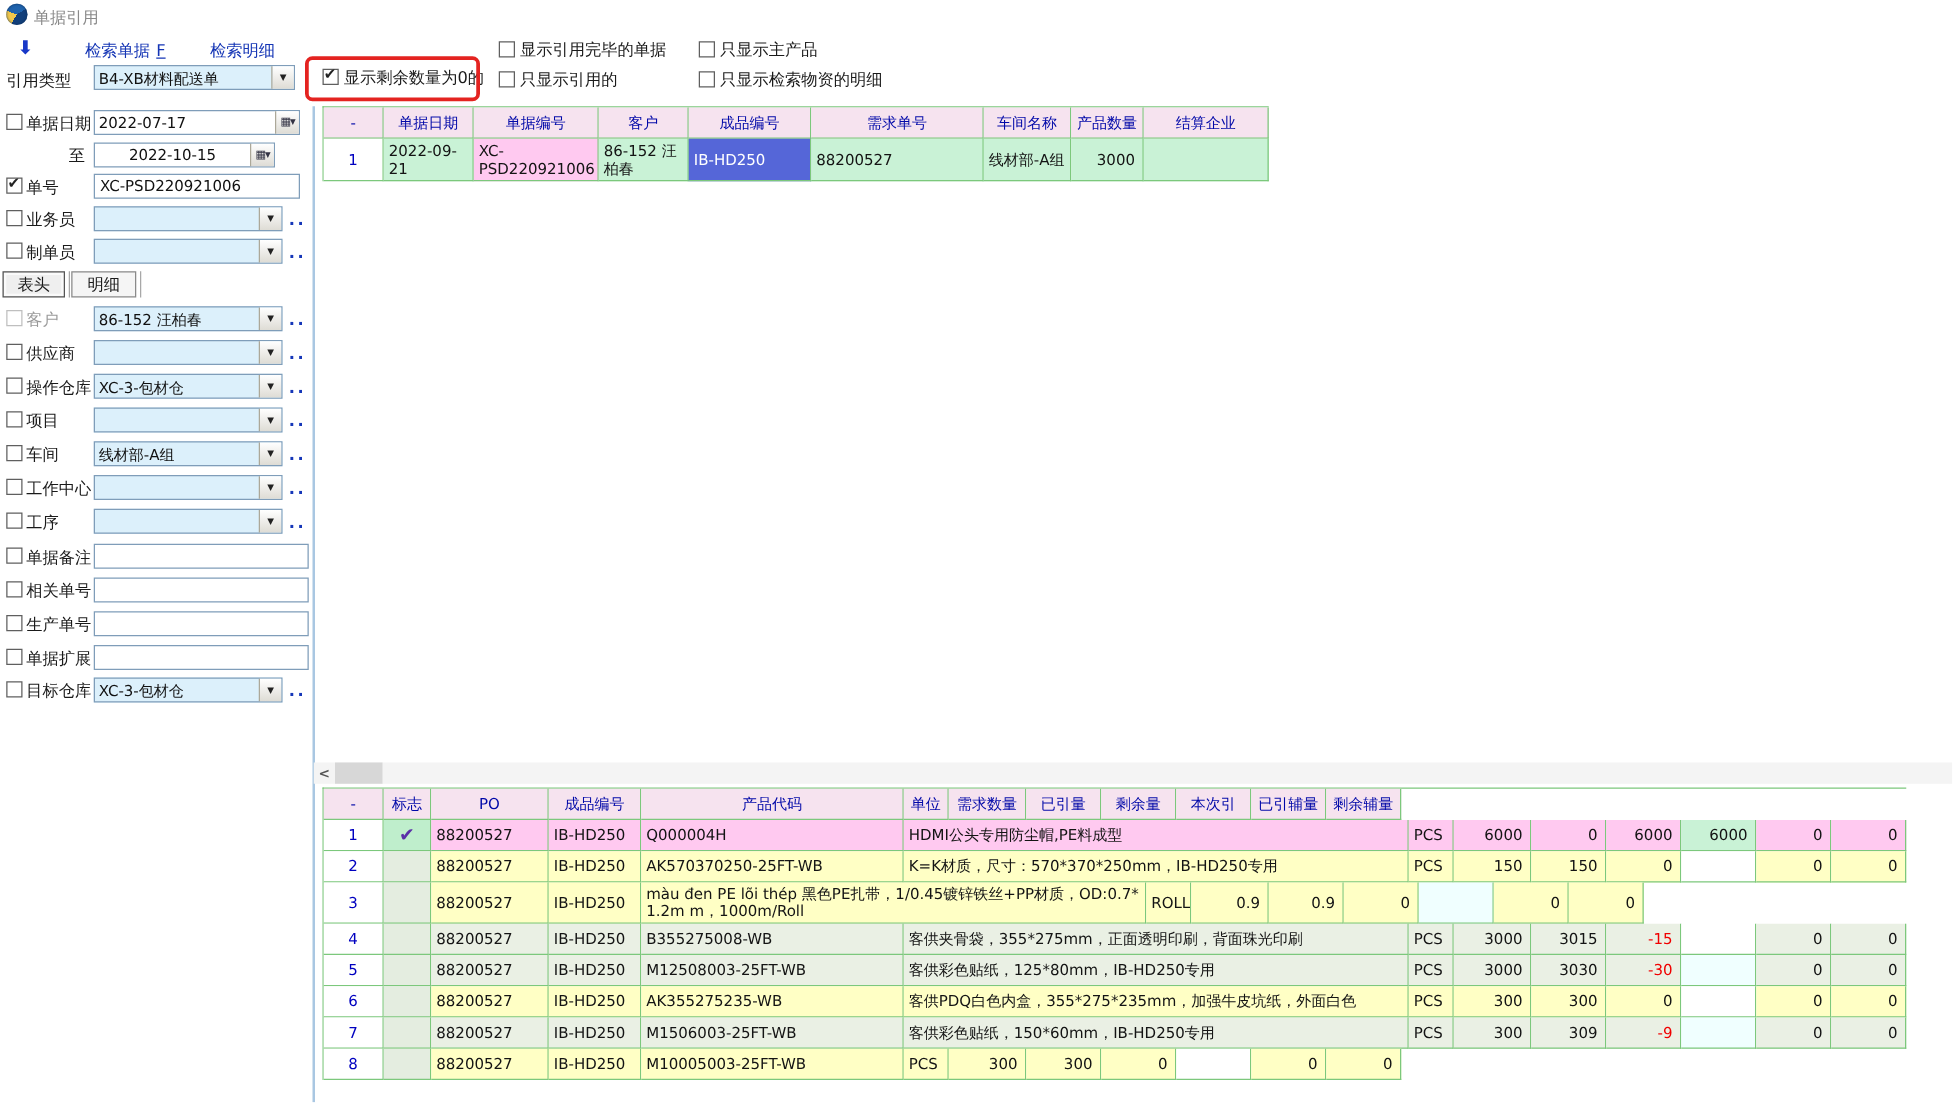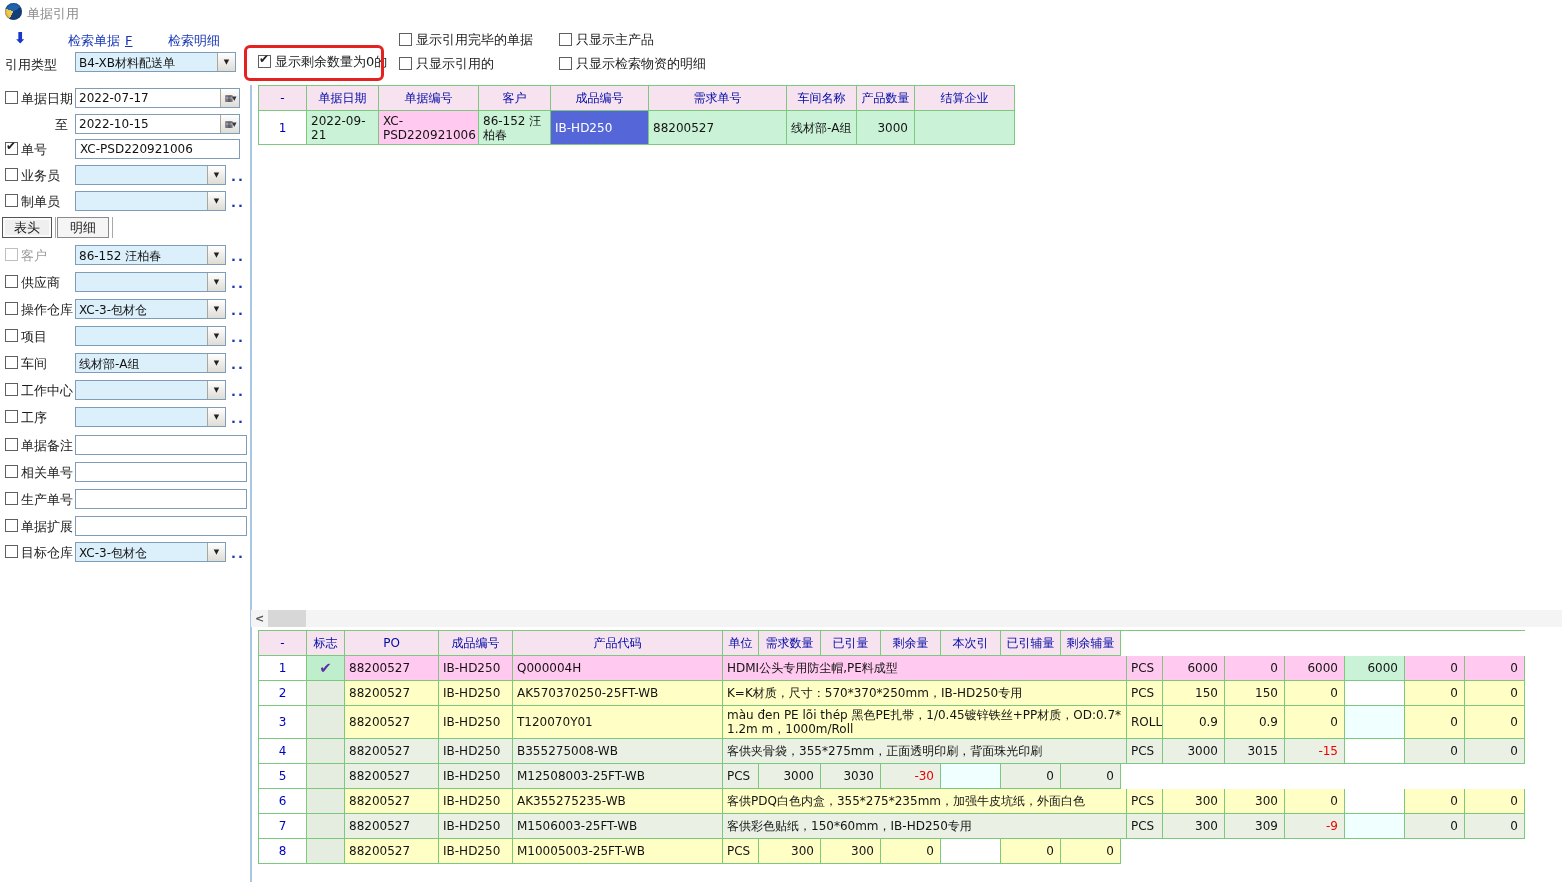--- a/index.html
+++ b/index.html
@@ -102,21 +102,21 @@
       <span class="lbl" style="left: 576px; top: 55px;">只显示检索物资的明细</span>
     </div>
   <div id="sidebar">
       <span class="cbox" style="left: 5px; top: 91px;"></span>
       <span class="lbl" style="left: 21px; top: 90px;">单据日期</span>
       <div class="dinput" style="left: 75px; top: 88px; width: 165px;">
         <span class="cval">2022-07-17</span>
         <span class="cbtn">▦▾</span>
       </div>
       <span class="lbl" style="left: 55px; top: 116px;">至</span>
-      <div class="dinput" style="left: 75px; top: 114px; width: 165px;">
+      <div class="dinput" style="left: 75px; top: 114px; width: 145px; text-align: center;">
         <span class="cval">2022-10-15</span>
         <span class="cbtn">▦▾</span>
       </div>
       <span class="cbox checked" style="left: 5px; top: 142px;">
         <span class="tick">✔</span>
       </span>
       <span class="lbl" style="left: 21px; top: 141px;">单号</span>
       <div class="tinput" style="left: 75px; top: 139px; width: 165px;">XC-PSD220921006</div>
       <span class="cbox" style="left: 5px; top: 168px;"></span>
       <span class="lbl" style="left: 21px; top: 167px;">业务员</span>
@@ -283,21 +283,20 @@
         <div class="tc c-yellow num" style="width: 60px; height: 25px;">0</div>
         <div class="tc c-white num" style="width: 60px; height: 25px;"></div>
         <div class="tc c-yellow num" style="width: 60px; height: 25px;">0</div>
         <div class="tc c-yellow num" style="width: 60px; height: 25px;">0</div>
       </div>
       <div class="trow">
         <div class="tc c-seq" style="width: 48px; height: 33px;">3</div>
         <div class="tc c-flag" style="width: 38px; height: 33px;"></div>
         <div class="tc c-yellow" style="width: 94px; height: 33px;">88200527</div>
         <div class="tc c-yellow" style="width: 74px; height: 33px;">IB-HD250</div>
-        <div class="tc c-yellow" style="width: 210px; height: 33px;">T120070Y01</div>
         <div class="tc c-yellow wrap" style="width: 404px; height: 33px;">màu đen PE lõi thép 黑色PE扎带，1/0.45镀锌铁丝+PP材质，OD:0.7*1.2m m，1000m/Roll</div>
         <div class="tc c-yellow" style="width: 36px; height: 33px;">ROLL</div>
         <div class="tc c-yellow num" style="width: 62px; height: 33px;">0.9</div>
         <div class="tc c-yellow num" style="width: 60px; height: 33px;">0.9</div>
         <div class="tc c-yellow num" style="width: 60px; height: 33px;">0</div>
         <div class="tc c-azure num" style="width: 60px; height: 33px;"></div>
         <div class="tc c-yellow num" style="width: 60px; height: 33px;">0</div>
         <div class="tc c-yellow num" style="width: 60px; height: 33px;">0</div>
       </div>
       <div class="trow">
@@ -314,20 +313,21 @@
         <div class="tc c-white num" style="width: 60px; height: 25px;"></div>
         <div class="tc c-green num" style="width: 60px; height: 25px;">0</div>
         <div class="tc c-green num" style="width: 60px; height: 25px;">0</div>
       </div>
       <div class="trow">
         <div class="tc c-seq" style="width: 48px; height: 25px;">5</div>
         <div class="tc c-flag" style="width: 38px; height: 25px;"></div>
         <div class="tc c-green" style="width: 94px; height: 25px;">88200527</div>
         <div class="tc c-green" style="width: 74px; height: 25px;">IB-HD250</div>
         <div class="tc c-green" style="width: 210px; height: 25px;">M12508003-25FT-WB</div>
+        <div class="tc c-green wrap" style="width: 404px; height: 25px;">客供彩色贴纸，125*80mm，IB-HD250专用</div>
         <div class="tc c-green" style="width: 36px; height: 25px;">PCS</div>
         <div class="tc c-green num" style="width: 62px; height: 25px;">3000</div>
         <div class="tc c-green num" style="width: 60px; height: 25px;">3030</div>
         <div class="tc c-green num red" style="width: 60px; height: 25px;">-30</div>
         <div class="tc c-azure num" style="width: 60px; height: 25px;"></div>
         <div class="tc c-green num" style="width: 60px; height: 25px;">0</div>
         <div class="tc c-green num" style="width: 60px; height: 25px;">0</div>
       </div>
       <div class="trow">
         <div class="tc c-seq" style="width: 48px; height: 25px;">6</div>

